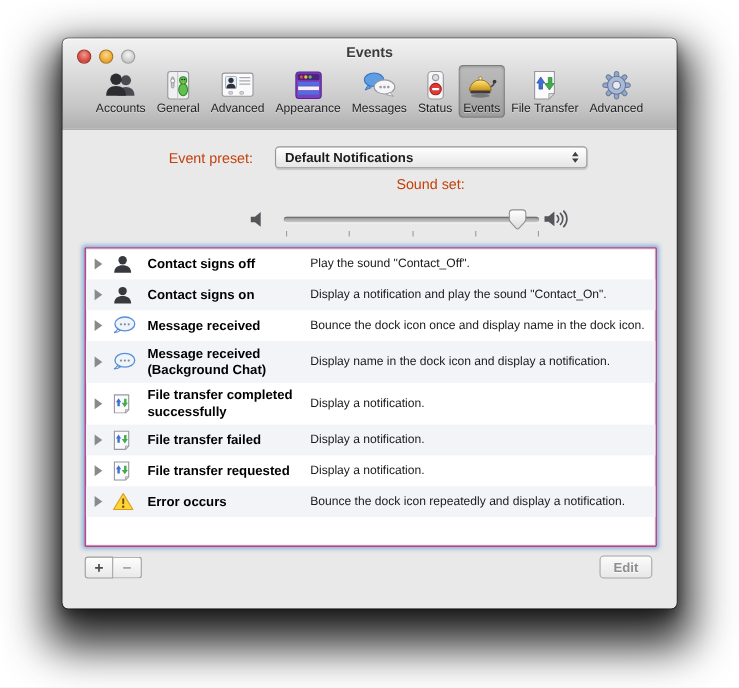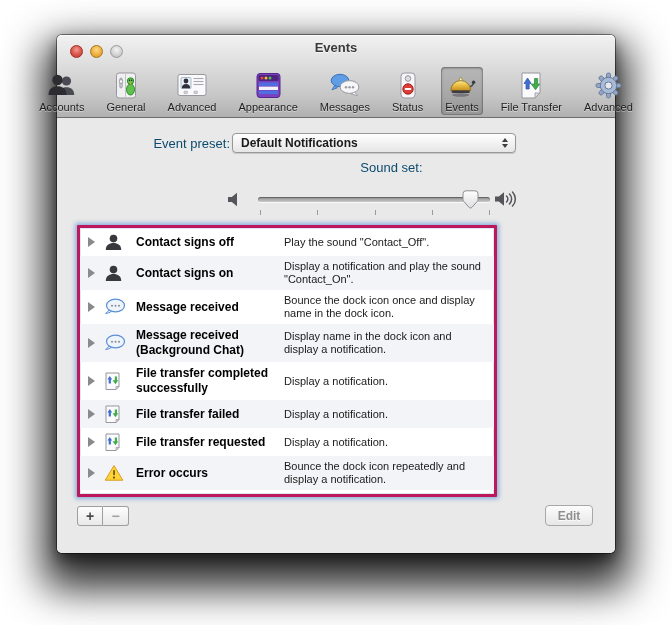--- a/index.html
+++ b/index.html
@@ -26,40 +26,40 @@
   .light.close{background:radial-gradient(circle at 50% 35%, #f09a90 0%, #da5247 55%, #c0392f 100%);border:1px solid #9e2f27;}
   .light.min{background:radial-gradient(circle at 50% 35%, #fbd88a 0%, #eeaf3c 55%, #d18f23 100%);border:1px solid #a8741f;}
   .light.zoom{background:radial-gradient(circle at 50% 35%, #f4f4f4 0%, #cfcfcf 60%, #b8b8b8 100%);border:1px solid #9c9c9c;}
   .title{
     position:absolute;left:0;right:0;top:5px;text-align:center;
     font-size:13px;font-weight:bold;color:#3a3a3a;text-shadow:0 1px 0 rgba(255,255,255,0.6);
   }
 
   .toolbar{
     position:absolute;left:4px;right:4px;top:24px;bottom:2px;
-    display:flex;justify-content:center;align-items:flex-end;gap:14px;
+    display:flex;justify-content:center;align-items:flex-start;gap:2px;
   }
   .tb-item{
     display:flex;flex-direction:column;align-items:center;justify-content:flex-end;
     gap:1px;padding:3px 4px 2px 4px;border-radius:4px;cursor:default;
   }
   .tb-item.selected{
     background:rgba(0,0,0,0.16);
     box-shadow:inset 0 1px 3px rgba(0,0,0,0.38), inset 0 0 0 1px rgba(0,0,0,0.12);
   }
   .tb-icon{height:30px;display:flex;align-items:center;justify-content:center;}
   .tb-label{font-size:11px;color:#1e1e1e;text-shadow:0 1px 0 rgba(255,255,255,0.45);white-space:nowrap;}
 
   
   .content{position:absolute;left:0;top:83px;right:0;bottom:0;border-radius:0 0 5px 5px;background:#e9e9e9;}
 
   .form-row{position:absolute;left:0;width:100%;display:flex;align-items:center;}
-  .form-label{width:173px;text-align:right;font-size:13px;color:#0c4a6e;flex:0 0 173px;}
+  .form-label{width:173px;text-align:right;font-size:13px;color:#c2410c;flex:0 0 173px;}
   .popup{
-    margin-left:2px;width:284px;height:20px;box-sizing:border-box;
+    margin-left:20px;width:284px;height:20px;box-sizing:border-box;
     border:1px solid #979797;border-radius:4px;
     background:linear-gradient(180deg,#ffffff 0%,#f2f2f2 50%,#e6e6e6 100%);
     box-shadow:0 1px 1px rgba(0,0,0,0.15);
     display:flex;align-items:center;padding:0 4px 0 8px;cursor:default;
   }
   .popup-text{flex:1;font-size:12px;font-weight:bold;color:#1b1b1b;overflow:hidden;white-space:nowrap;}
   .popup-arrows{display:flex;flex-direction:column;gap:2px;align-items:center;padding:0 3px;}
   .arr-up{width:0;height:0;border-left:3.5px solid transparent;border-right:3.5px solid transparent;border-bottom:4.5px solid #3e3e3e;}
   .arr-down{width:0;height:0;border-left:3.5px solid transparent;border-right:3.5px solid transparent;border-top:4.5px solid #3e3e3e;}
 
@@ -71,22 +71,22 @@
     position:absolute;left:201px;top:9px;width:232px;height:5px;border-radius:3px;
     background:linear-gradient(180deg,#8f8f8f,#c9c9c9);
     box-shadow:inset 0 1px 1px rgba(0,0,0,0.35), 0 1px 0 rgba(255,255,255,0.7);
   }
   .thumb{position:absolute;top:-7px;left:calc(92% - 9px);width:17px;height:19px;}
   .ticks{position:absolute;left:203px;top:22px;width:230px;display:flex;justify-content:space-between;}
   .tick{width:1px;height:5px;background:#9b9b9b;}
 
   
   .listbox{
-    position:absolute;left:20px;top:107px;width:420px;height:272px;box-sizing:border-box;
-    background:#ffffff;border:3px solid #be185d;border-radius:1px;
+    position:absolute;left:20px;top:107px;width:520px;height:272px;box-sizing:border-box;
+    background:#ffffff;border:1px solid #be185d;border-radius:1px;
     box-shadow:0 0 4px 2px rgba(110,157,214,0.75), inset 0 0 0 1px rgba(125,160,196,0.25);
     overflow:hidden;
   }
   .ev-row{display:flex;align-items:center;padding:4px 6px 4px 8px;box-sizing:border-box;min-height:28px;}
   .ev-row:nth-child(even){background:#f2f4f7;}
   .disclosure-wrap{flex:0 0 16px;display:flex;align-items:center;}
   .disclosure{width:0;height:0;border-left:7px solid #8a8a8a;border-top:5px solid transparent;border-bottom:5px solid transparent;}
   .ev-icon{flex:0 0 32px;display:flex;align-items:center;justify-content:flex-start;}
   .ev-title{flex:0 0 148px;font-size:12px;font-weight:bold;color:#000;line-height:15px;padding-right:4px;box-sizing:border-box;}
   .ev-desc{flex:1;font-size:11px;color:#1a1a1a;line-height:13px;}

